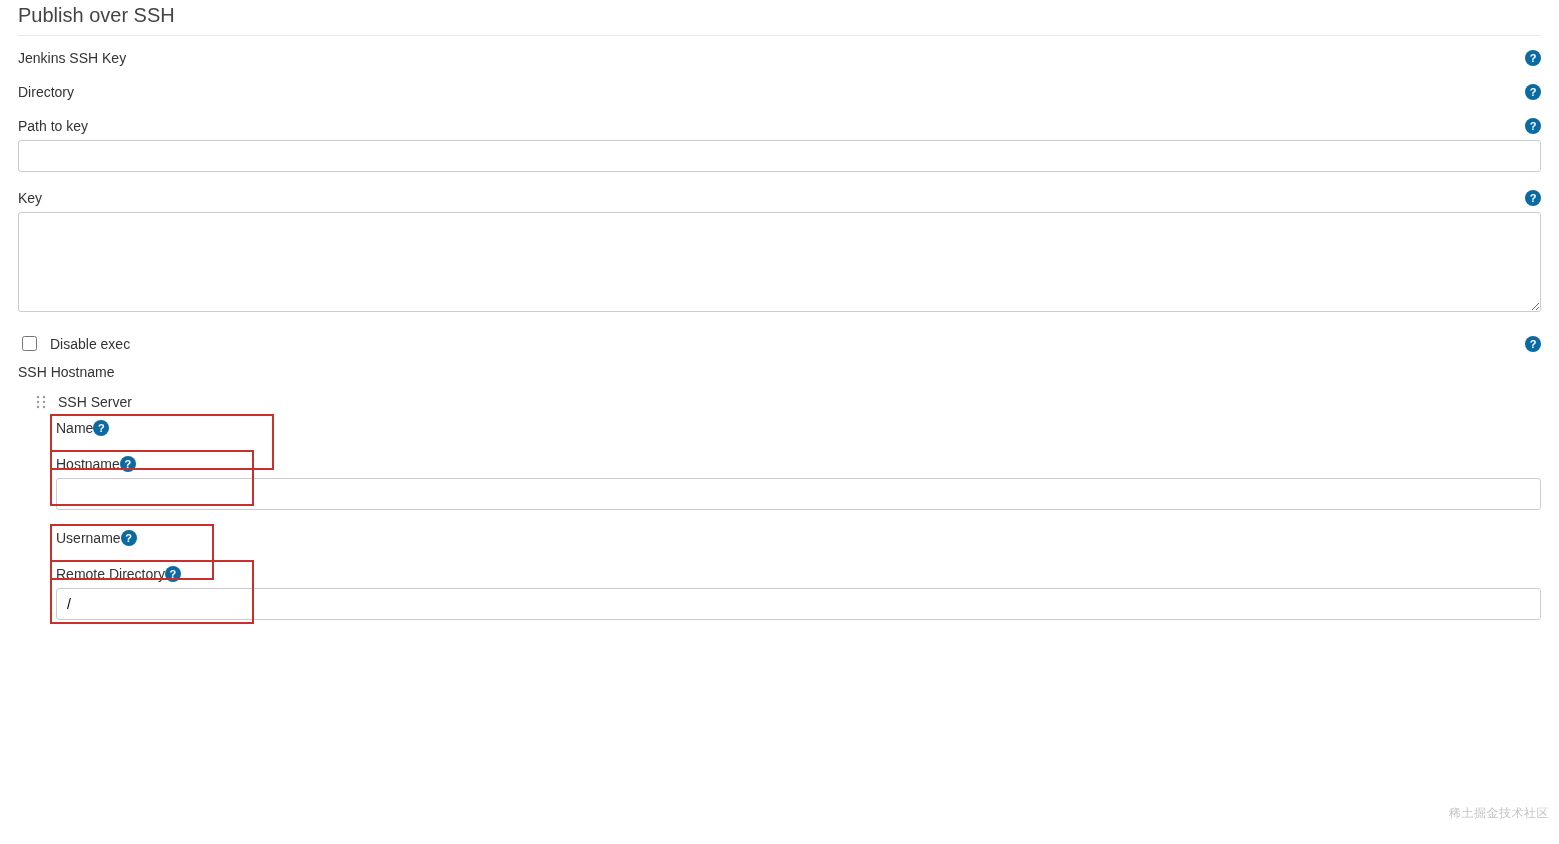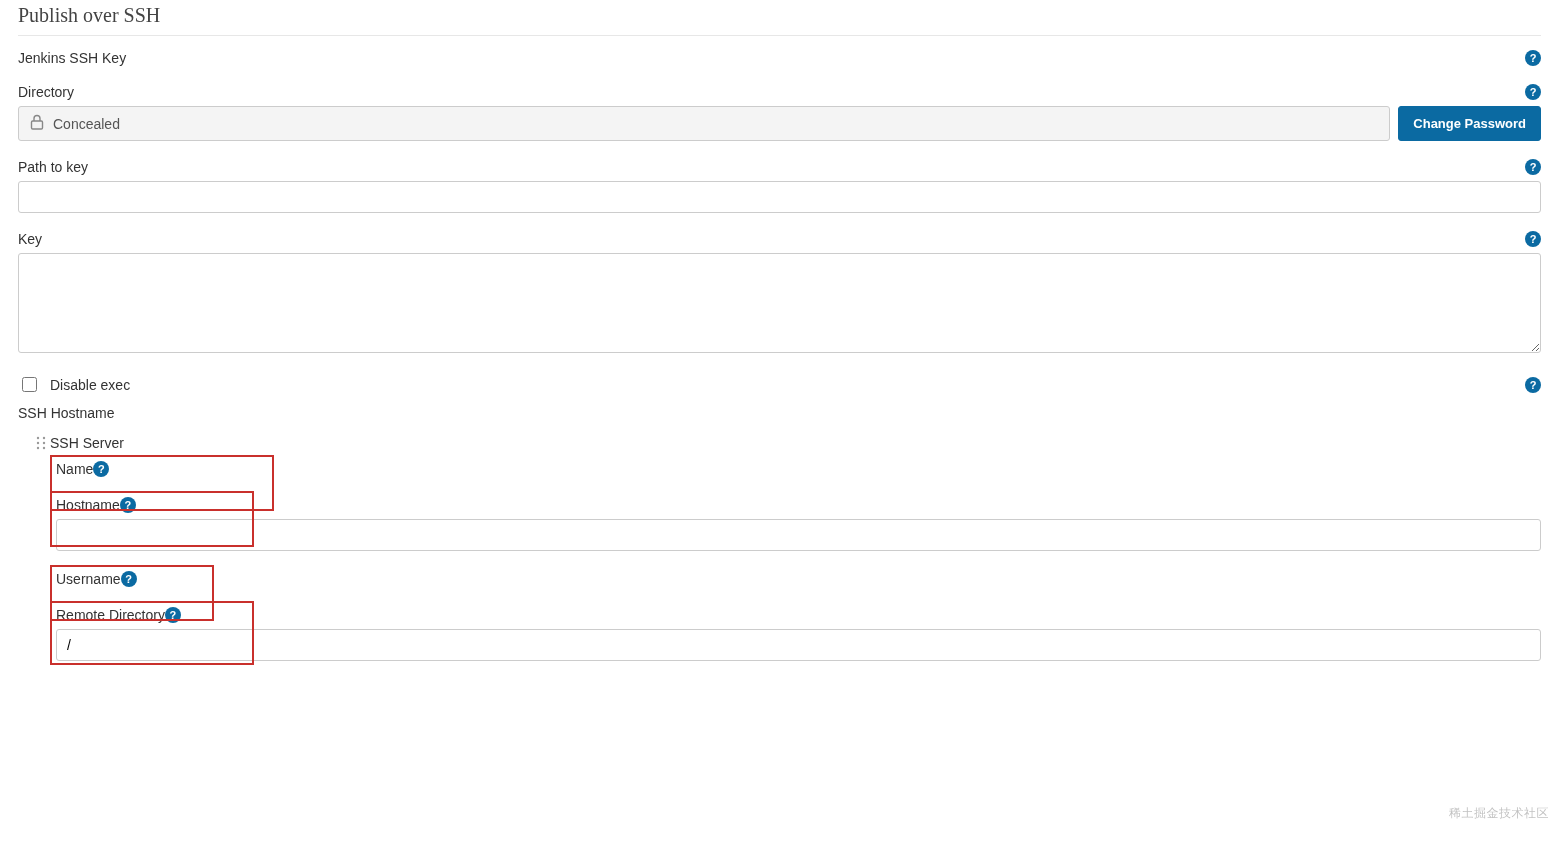--- a/index.html
+++ b/index.html
@@ -11,21 +11,20 @@
     color: #333;
     background: #fff;
     width: 1559px;
   }
   .section-title {
     font-size: 20px;
     color: #444;
     padding: 4px 0 8px 0;
     border-bottom: 1px solid #e7e7e7;
     margin-bottom: 14px;
-    font-family: Liberation Serif, serif;
   }
   .form-row { position: relative; margin-bottom: 18px; }
   .label-line { display: flex; align-items: flex-end; justify-content: space-between; margin-bottom: 6px; }
   .label-text { color: #333; }
   .help {
     width: 16px; height: 16px; border-radius: 50%;
     background: #0b6aa2; color: #fff; font-size: 11px; font-weight: bold;
     display: inline-flex; align-items: center; justify-content: center;
     cursor: pointer;
   }
@@ -47,21 +46,21 @@
   }
   textarea.text-area {
     width: 100%; min-height: 100px; border: 1px solid #ccc; border-radius: 3px;
     padding: 8px 10px; font-family: inherit; font-size: 14px; resize: both;
   }
   .checkbox-row { display: flex; align-items: center; justify-content: space-between; margin-bottom: 10px; }
   .checkbox-left { display: flex; align-items: center; gap: 10px; }
   .checkbox-left input[type=checkbox] { width: 15px; height: 15px; cursor: pointer; }
   .servers-label { margin-bottom: 14px; color: #333; }
   .server-block { padding-left: 18px; }
-  .server-header { display: flex; align-items: center; gap: 4px; margin-bottom: 10px; }
+  .server-header { display: flex; align-items: center; gap: 12px; margin-bottom: 10px; }
   .drag-handle {
     width: 10px; height: 16px; cursor: move; display: inline-flex;
     align-items: center; justify-content: center; color: #999;
   }
   .drag-handle svg { width: 10px; height: 16px; }
   .indented { padding-left: 20px; }
   .field-group { position: relative; margin-bottom: 20px; }
   .field-label { margin-bottom: 6px; display: flex; justify-content: flex-start; align-items: center; }
   
   .highlight-wrap { position: relative; }
@@ -84,32 +83,20 @@
   <div class="label-line">
     <span class="label-text">Jenkins SSH Key</span>
     <span class="help">?</span>
   </div>
 </div>
 
 <div class="form-row">
   <div class="label-line">
     <span class="label-text">Directory</span>
     <span class="help">?</span>
-  </div>
-  <div class="pass-row">
-    <div class="pass-display">
-      <span>
-        <svg class="lock-icon" viewBox="0 0 16 18" fill="none" stroke="#888" stroke-width="1.4">
-          <rect x="2.5" y="8" width="11" height="8" rx="1.2"></rect>
-          <path d="M5 8 V5.5 a3 3 0 0 1 6 0 V8"></path>
-        </svg>
-      </span>
-      <span>Concealed</span>
-    </div>
-    <button class="change-btn">Change Password</button>
   </div>
 </div>
 
 <div class="form-row">
   <div class="label-line">
     <span class="label-text">Path to key</span>
     <span class="help">?</span>
   </div>
   <input type="text" class="text-input" value="" style="">
 </div>

